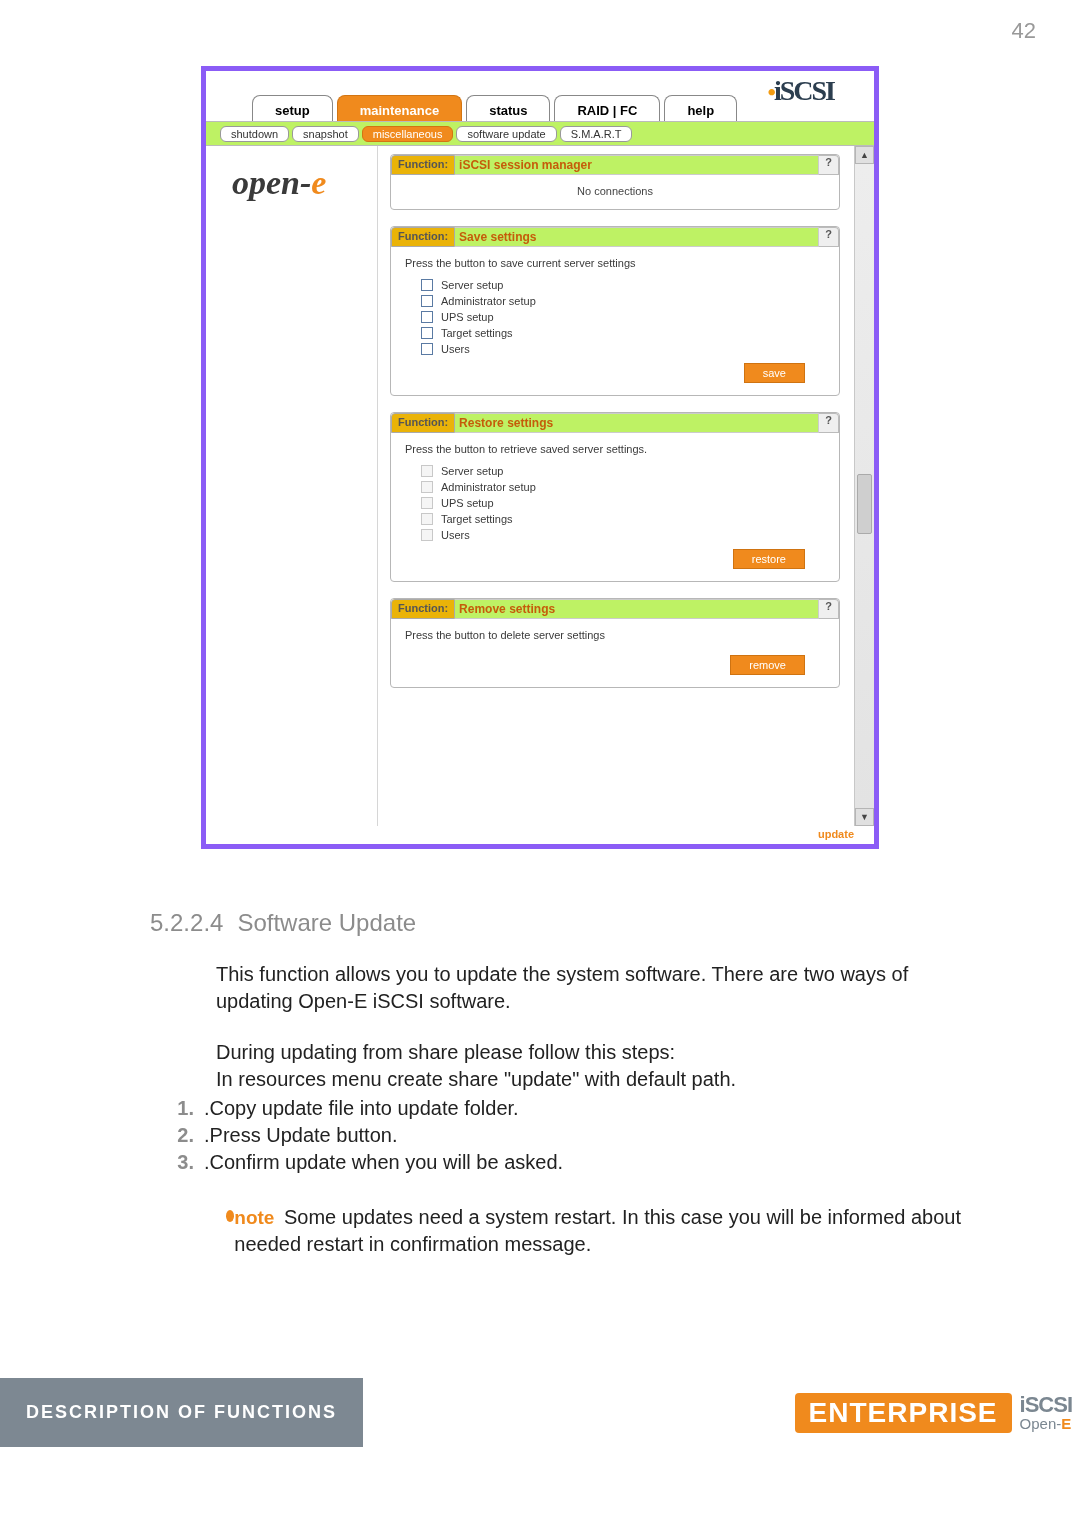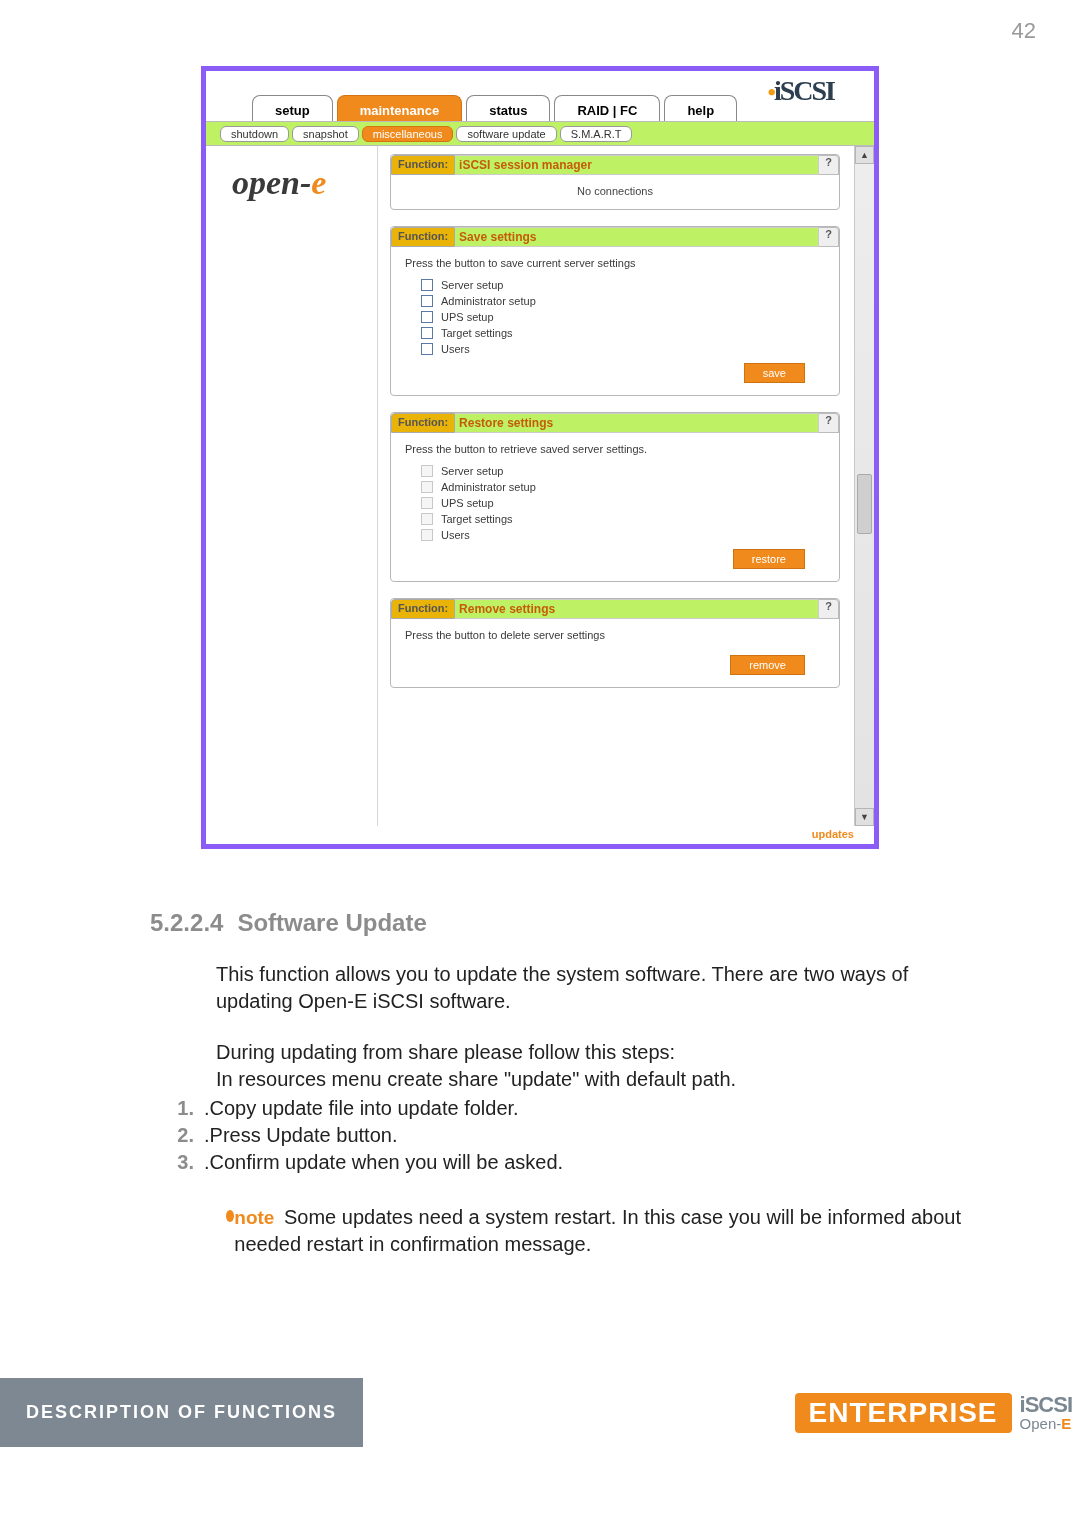--- a/index.html
+++ b/index.html
@@ -224,21 +224,21 @@
   .doc {
     width: 900px;
     margin: 60px auto 0 auto;
     padding: 0 0 0 60px;
   }
   .sec-head {
     display: flex;
     gap: 14px;
     font-size: 24px;
     color: #8c8c8c;
-    font-weight: 700;
+    font-weight: 400;
     margin-bottom: 24px;
   }
   .para {
     font-size: 20px;
     color: #222;
     line-height: 1.35;
     margin-left: 66px;
     margin-bottom: 24px;
     max-width: 780px;
   }
@@ -456,21 +456,21 @@
 
     <div class="scrollbar">
       <div class="sb-btn">▲</div>
       <div class="sb-track">
         <div class="sb-thumb"></div>
       </div>
       <div class="sb-btn">▼</div>
     </div>
   </div>
 
-  <div class="logout-row">updates</div>
+  <div class="logout-row">update</div>
 </div>
 
 <div class="doc">
   <div class="sec-head">
     <span>5.2.2.4</span>
     <span>Software Update</span>
   </div>
 
   <p class="para">This function allows you to update the system software. There are two ways of updating  Open-E iSCSI software.</p>
 

